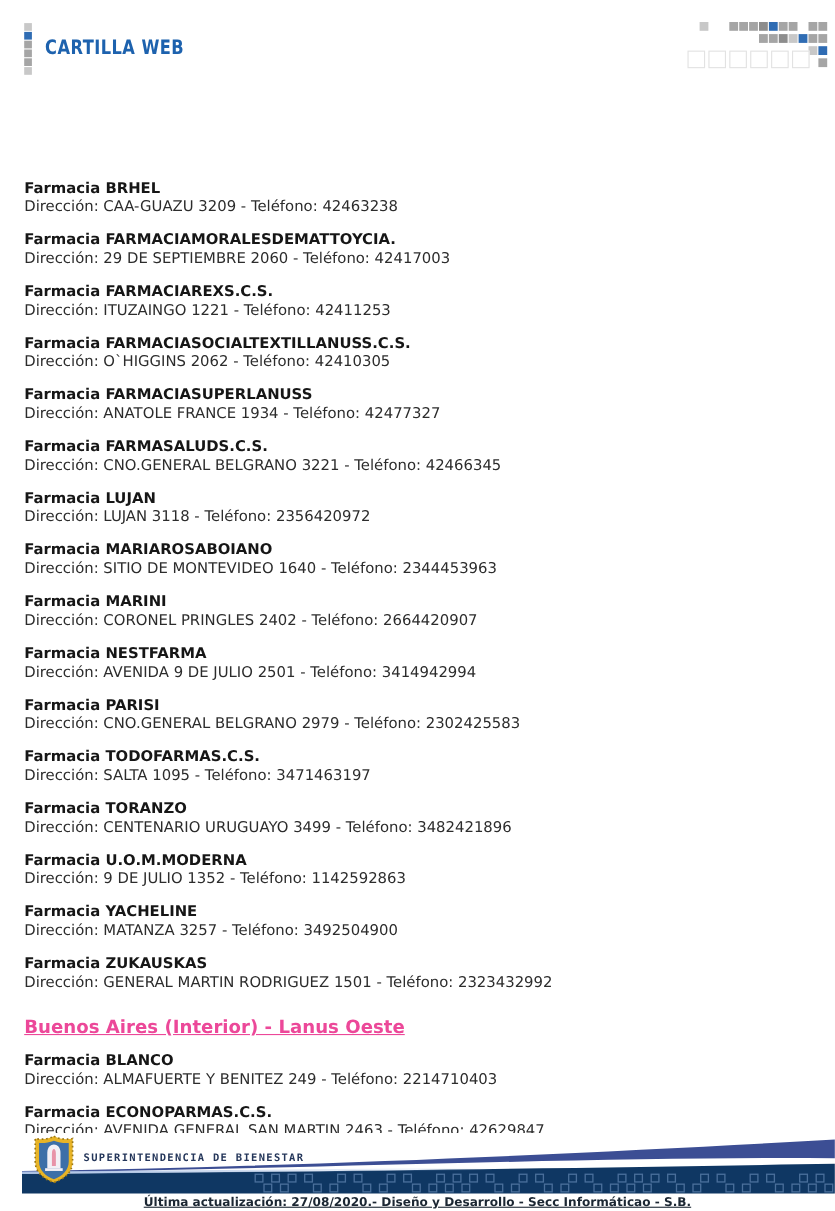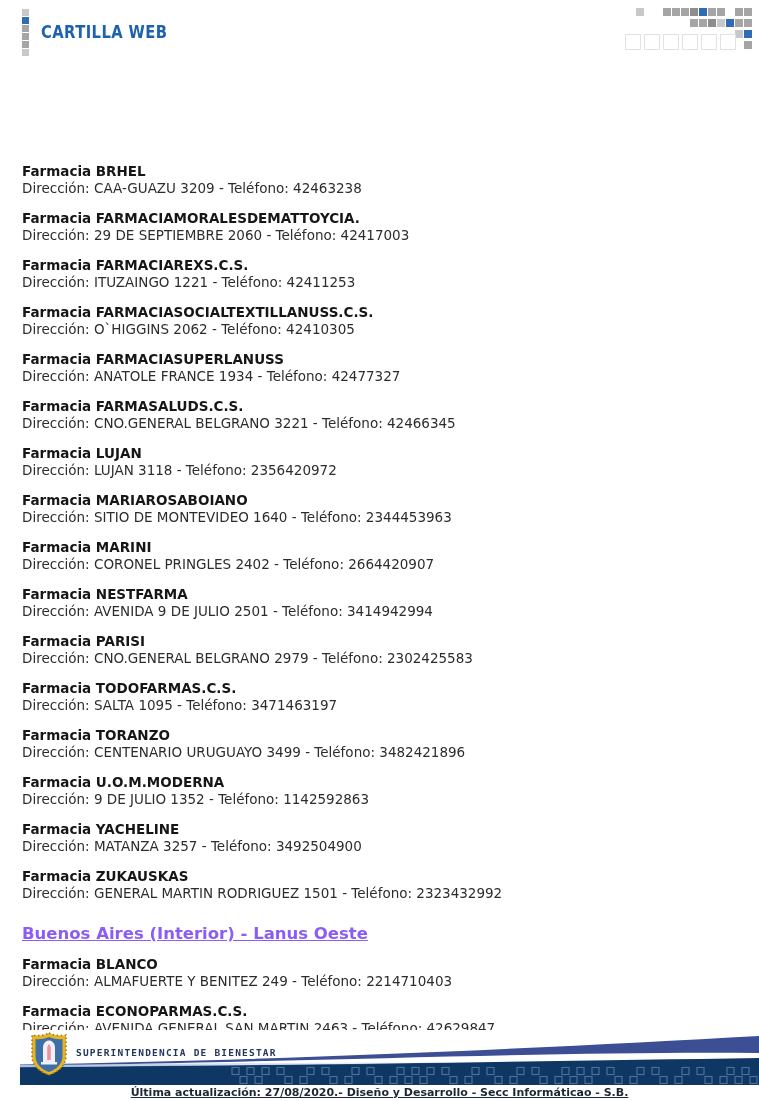--- a/index.html
+++ b/index.html
@@ -4,21 +4,21 @@
 <style>
   html,body{margin:0;padding:0;}
   body{
     width:759px;height:1101px;
     background:#ffffff;
     font-family:"DejaVu Sans","Liberation Sans",sans-serif;
     position:relative;overflow:hidden;
     color:#1f1f1f;
   }
   
-  #header{position:absolute;top:0;left:0;width:759px;height:62px;background:#fff;}
+  #header{position:absolute;top:12px;left:0;width:759px;height:62px;background:#fff;}
   #left-strip{position:absolute;left:22px;top:9px;display:flex;flex-direction:column;gap:1px;}
   #left-strip .sq{width:7px;height:7px;}
   #page-title{
     position:absolute;left:41px;top:21px;
     font-weight:bold;font-size:18px;letter-spacing:.5px;
     transform:scaleX(.82);transform-origin:left center;
     white-space:nowrap;
   }
   #right-mosaic{position:absolute;right:0;top:8px;width:132px;height:50px;}
   #right-mosaic .sq{position:absolute;width:8px;height:8px;}
@@ -170,21 +170,21 @@
   <div class="entry">
     <div class="e-title"><span class="lbl">Farmacia</span> <span class="pname">YACHELINE</span></div>
     <div class="e-detail">Dirección: MATANZA 3257 - Teléfono: 3492504900</div>
   </div>
 
   <div class="entry">
     <div class="e-title"><span class="lbl">Farmacia</span> <span class="pname">ZUKAUSKAS</span></div>
     <div class="e-detail">Dirección: GENERAL MARTIN RODRIGUEZ 1501 - Teléfono: 2323432992</div>
   </div>
 
-  <div><a class="sec-heading" href="#" style="color: #8b5cf6; text-align: right;">Buenos Aires (Interior) - Lanus Oeste</a></div>
+  <div><a class="sec-heading" href="#" style="color: #ec4899; text-align: right;">Buenos Aires (Interior) - Lanus Oeste</a></div>
 
   <div class="entry">
     <div class="e-title"><span class="lbl">Farmacia</span> <span class="pname">BLANCO</span></div>
     <div class="e-detail">Dirección: ALMAFUERTE Y BENITEZ 249 - Teléfono: 2214710403</div>
   </div>
 
   <div class="entry">
     <div class="e-title"><span class="lbl">Farmacia</span> <span class="pname">ECONOPARMAS.C.S.</span></div>
     <div class="e-detail">Dirección: AVENIDA GENERAL SAN MARTIN 2463 - Teléfono: 42629847</div>
   </div>

